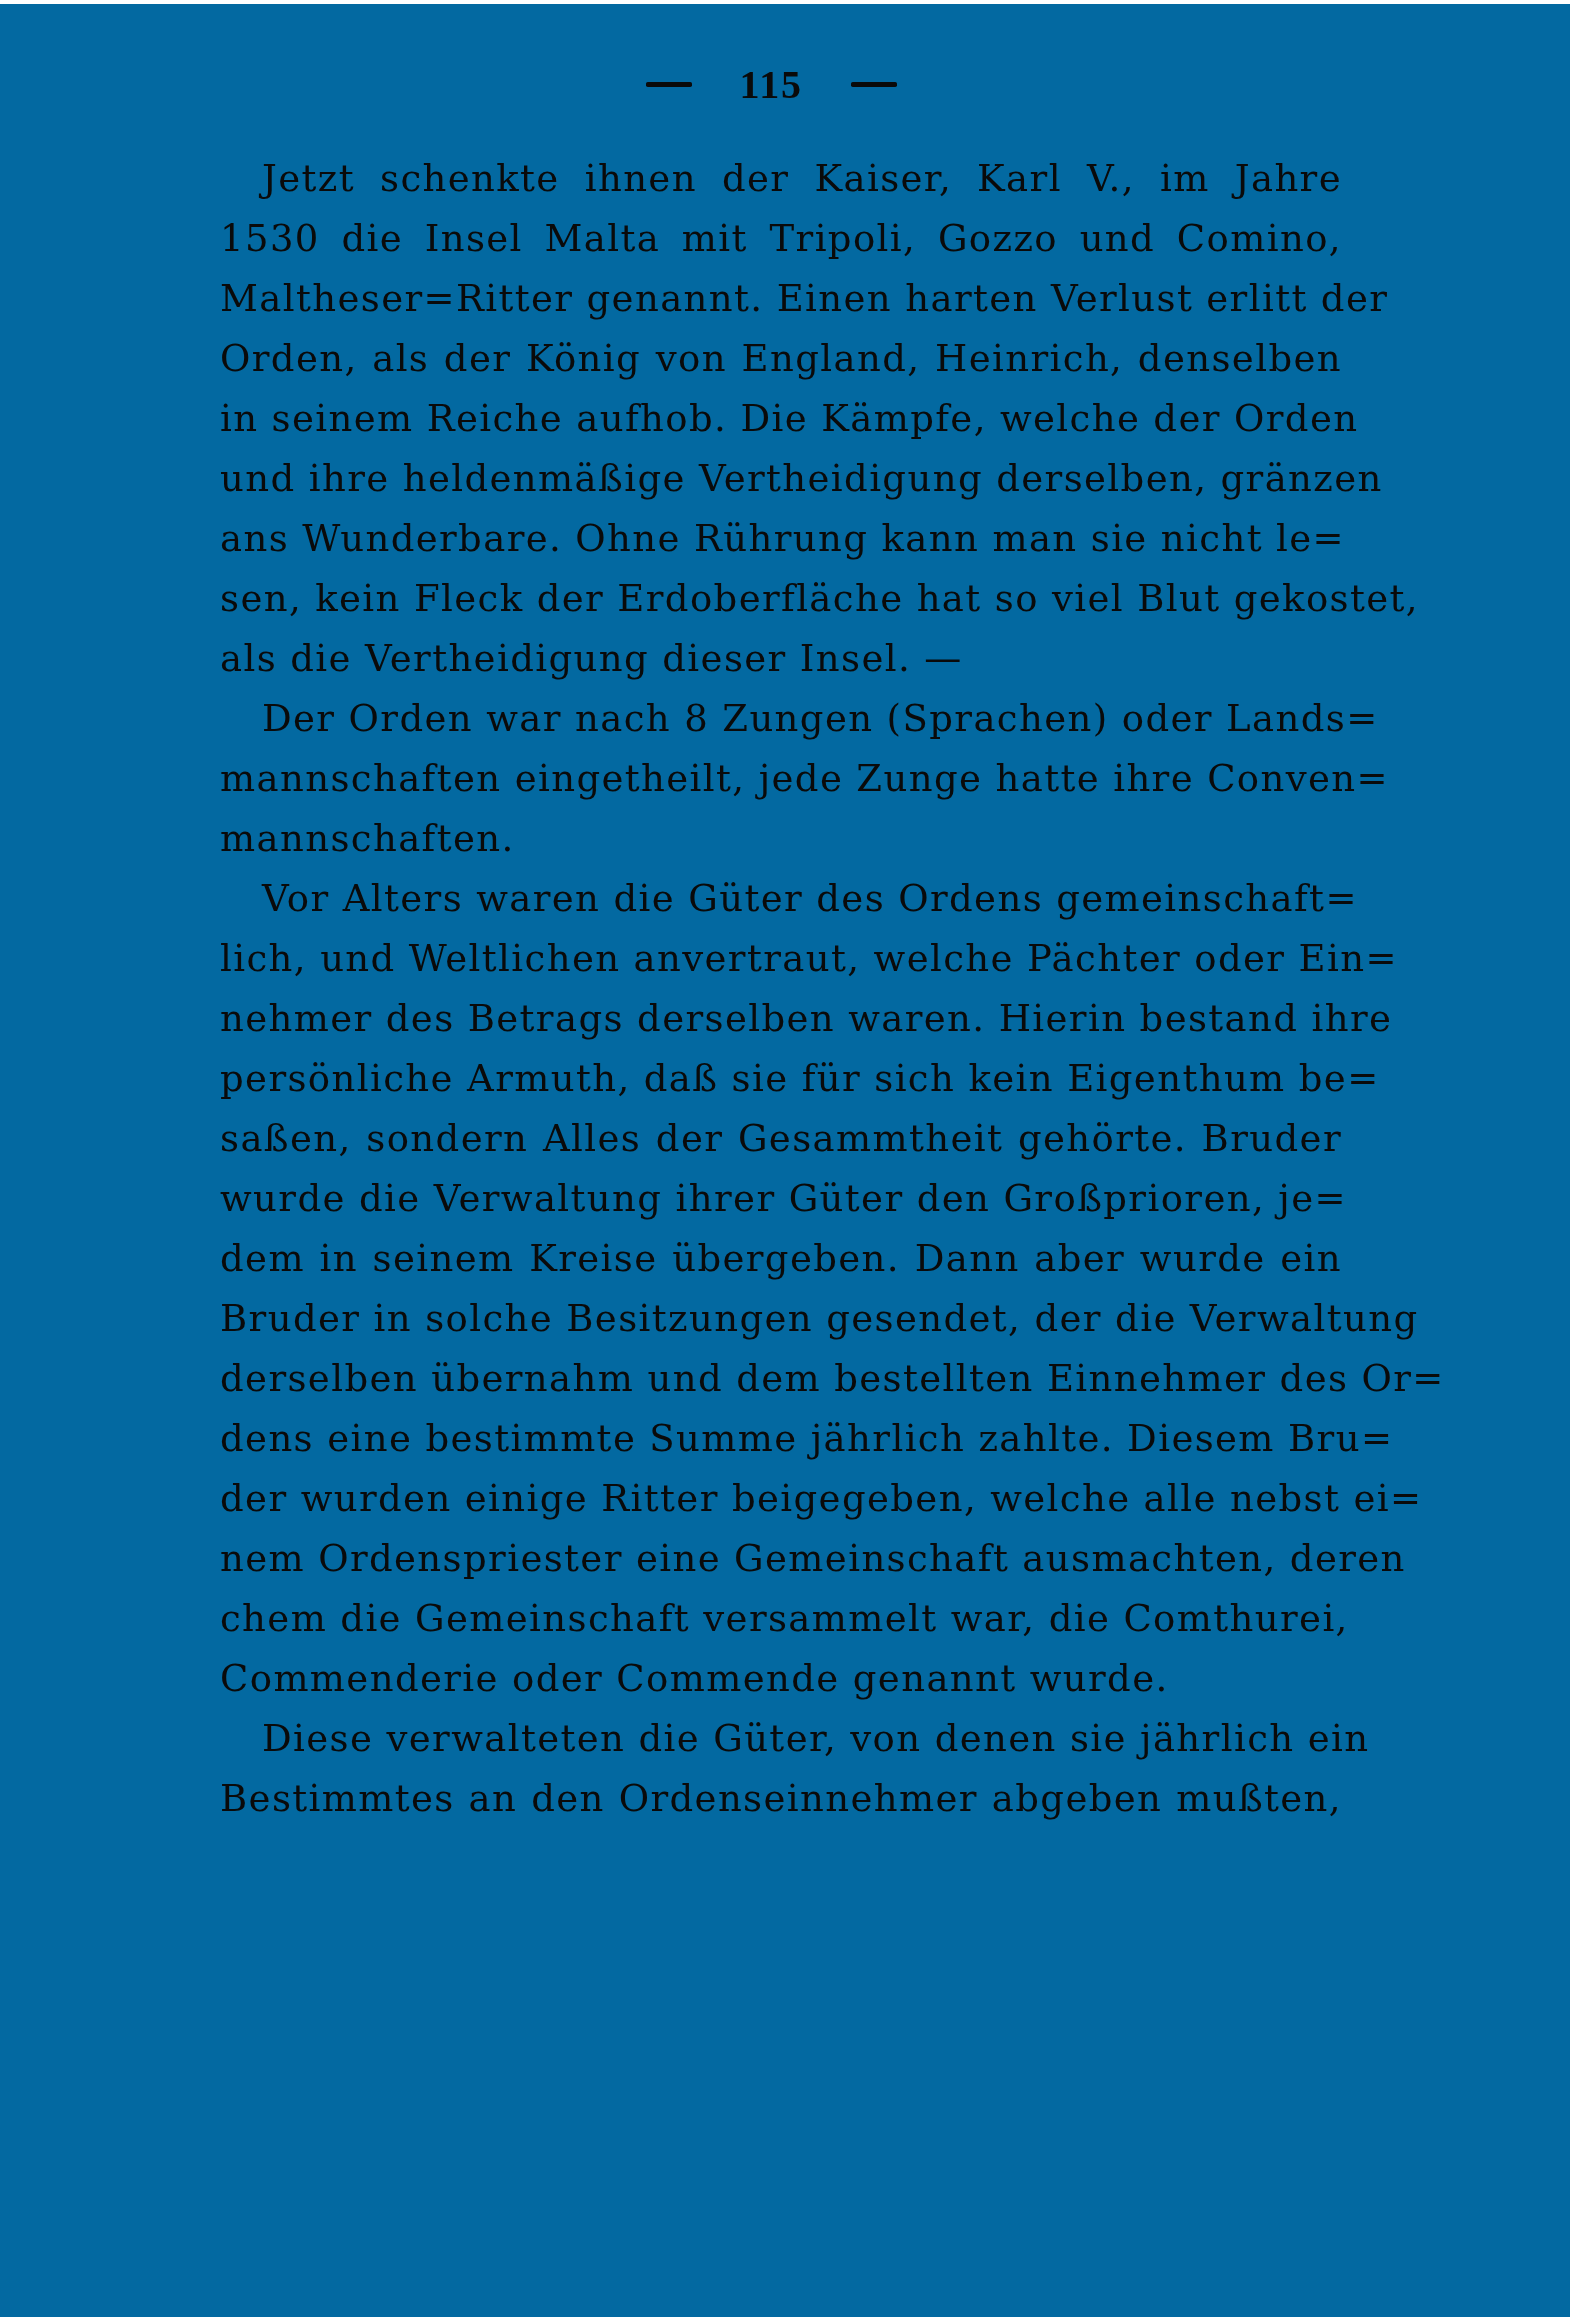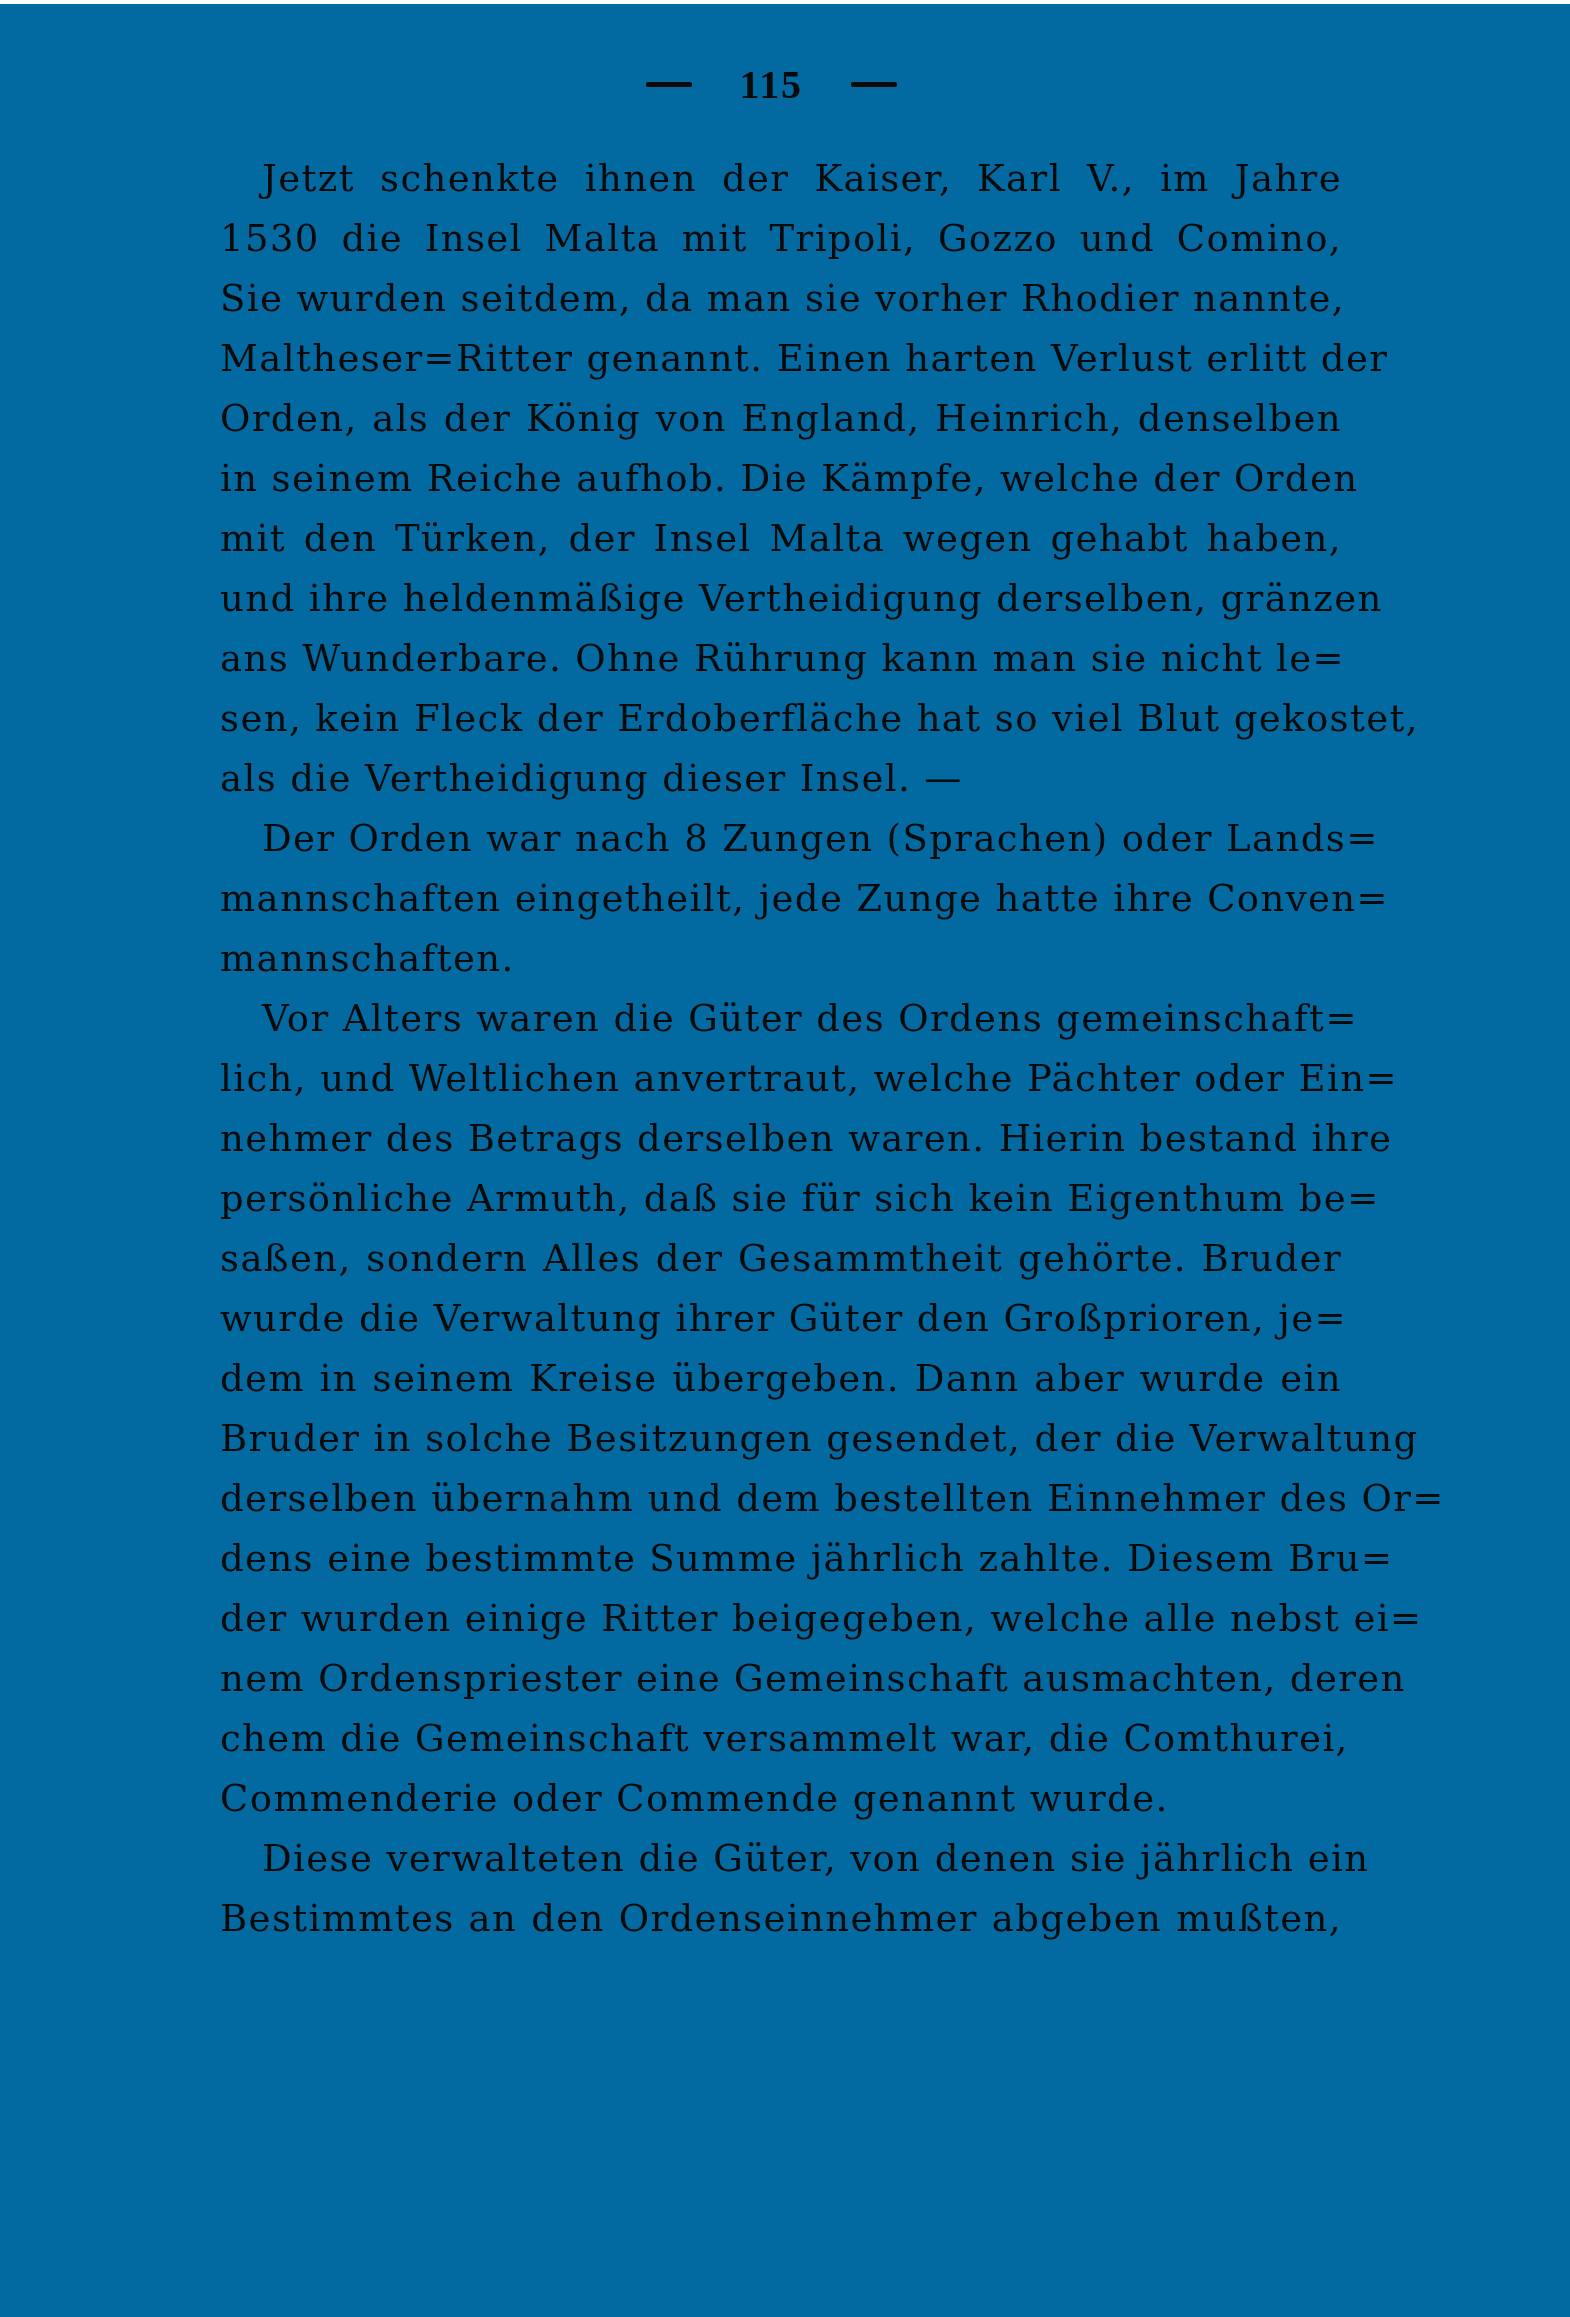--- a/index.html
+++ b/index.html
@@ -79,25 +79,23 @@
 
   <div class="page-header">
     <span class="dash"></span>
     <span class="page-number">115</span>
     <span class="dash"></span>
   </div>
 
   <div class="body-text">
     <span class="line indent">Jetzt schenkte ihnen der Kaiser, Karl V., im Jahre</span>
     <span class="line">1530 die Insel Malta mit Tripoli, Gozzo und Comino,</span>
-    <span class="line">Sie wurden seitdem, da man sie vorher Rhodier nannte,</span>
     <span class="line">Maltheser=Ritter genannt. Einen harten Verlust erlitt der</span>
     <span class="line">Orden, als der König von England, Heinrich, denselben</span>
     <span class="line">in seinem Reiche aufhob. Die Kämpfe, welche der Orden</span>
-    <span class="line">mit den Türken, der Insel Malta wegen gehabt haben,</span>
     <span class="line">und ihre heldenmäßige Vertheidigung derselben, gränzen</span>
     <span class="line">ans Wunderbare. Ohne Rührung kann man sie nicht le=</span>
     <span class="line">sen, kein Fleck der Erdoberfläche hat so viel Blut gekostet,</span>
     <span class="line last">als die Vertheidigung dieser Insel. —</span>
     <span class="line indent">Der Orden war nach 8 Zungen (Sprachen) oder Lands=</span>
     <span class="line">mannschaften eingetheilt, jede Zunge hatte ihre Conven=</span>
     <span class="line last">mannschaften.</span>
     <span class="line indent">Vor Alters waren die Güter des Ordens gemeinschaft=</span>
     <span class="line">lich, und Weltlichen anvertraut, welche Pächter oder Ein=</span>
     <span class="line">nehmer des Betrags derselben waren. Hierin bestand ihre</span>

